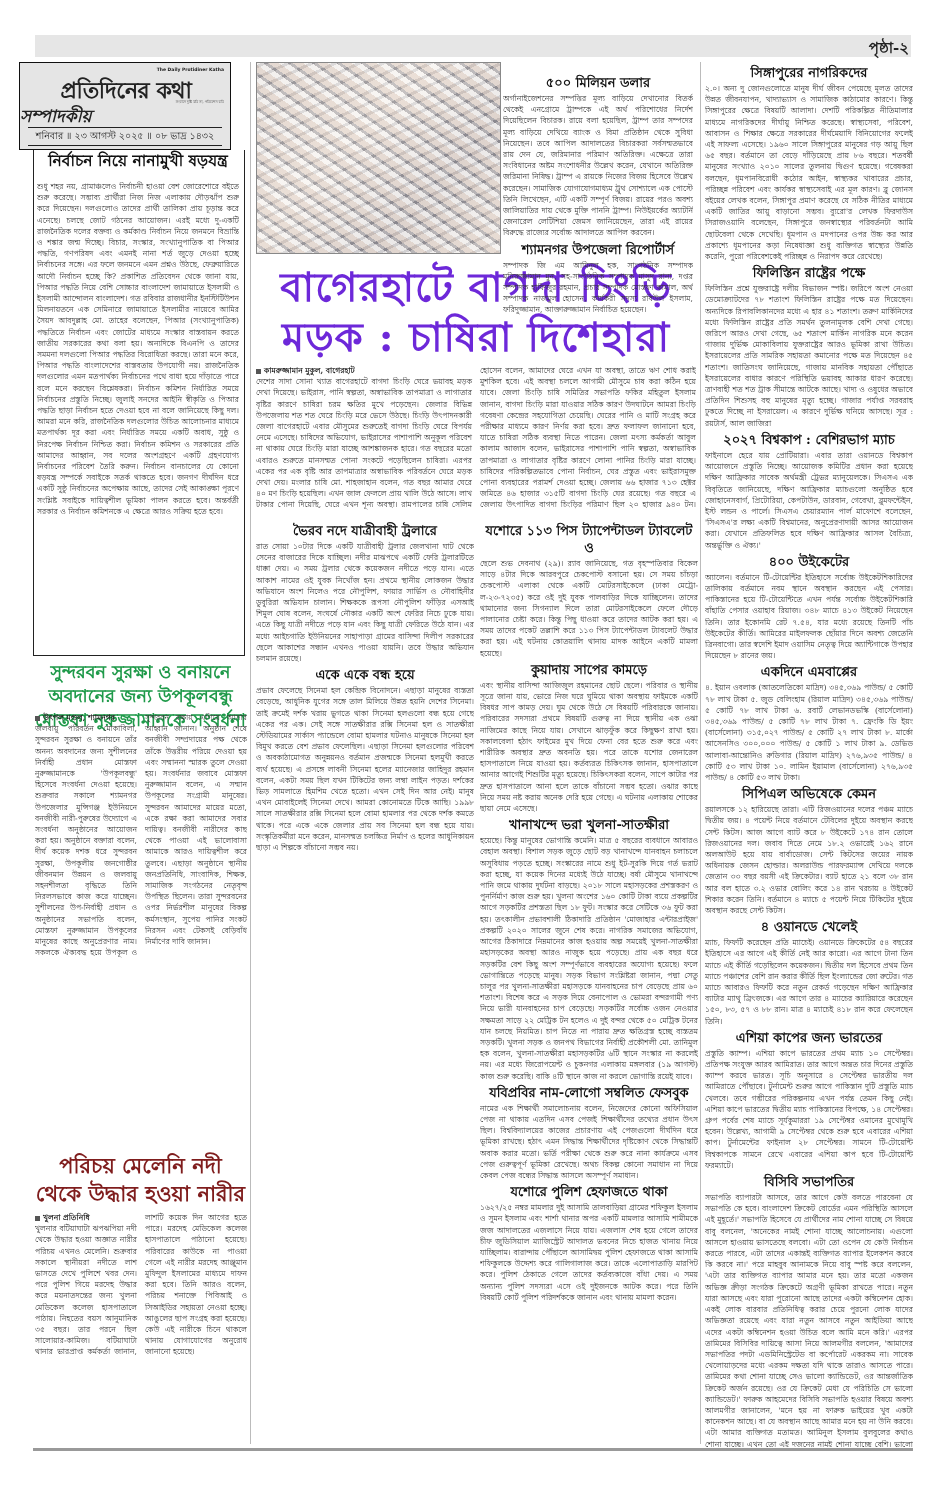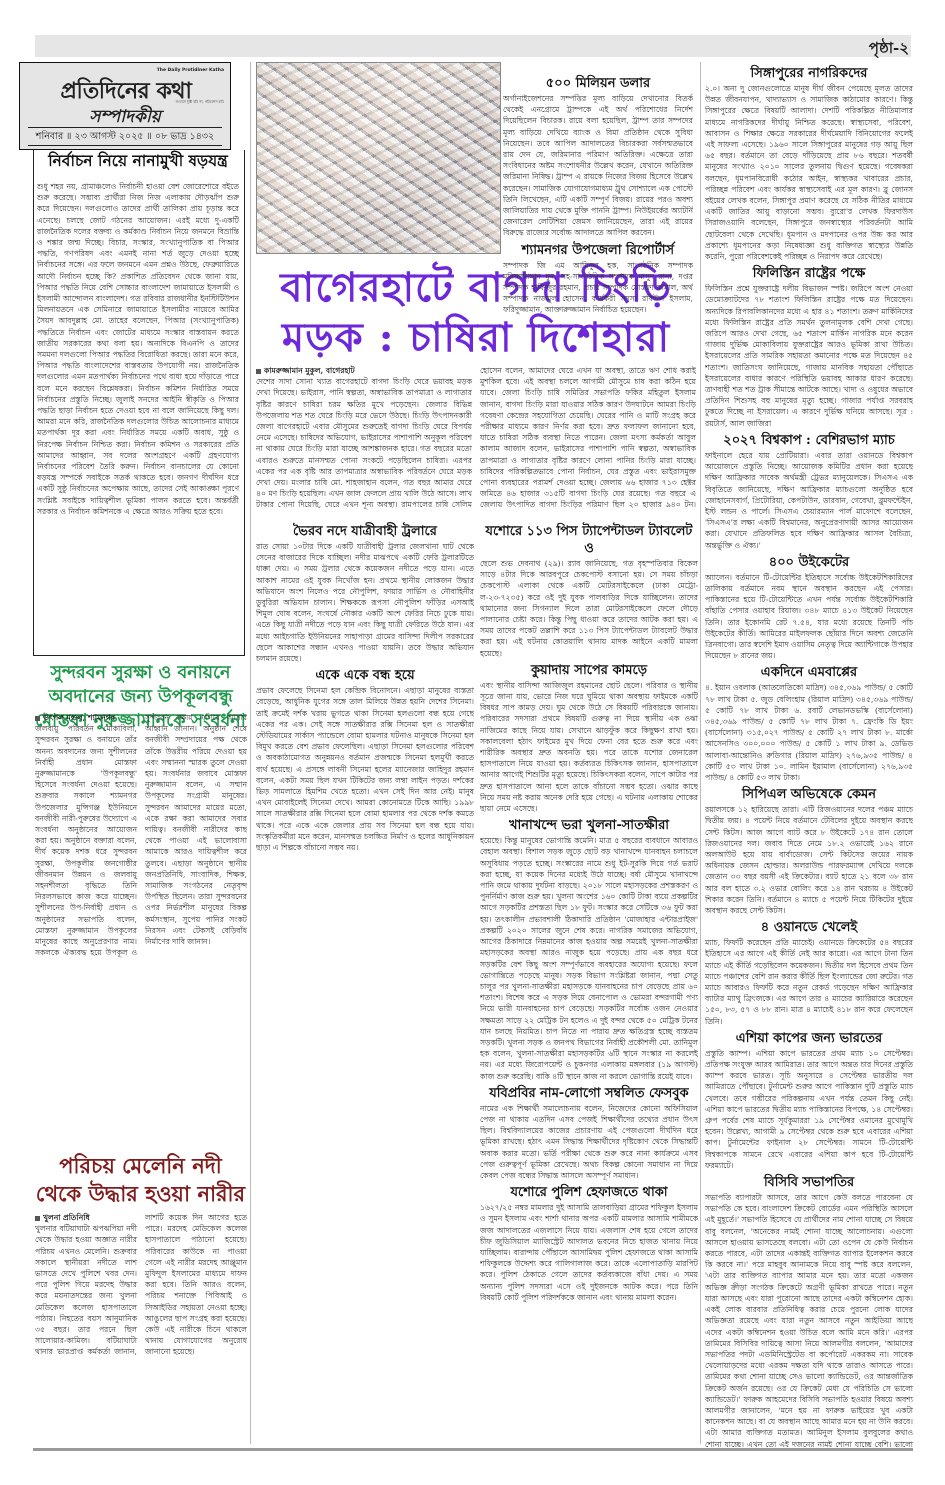--- a/index.html
+++ b/index.html
@@ -8,21 +8,21 @@
   .topbar2 { position:absolute; left:411px; top:35px; width:500px; height:22px; background:#e6e6e6; }
   .page-num { position:absolute; right:36px; top:36px; font-size:15px; font-weight:bold; color:#222;margin-left:31px; }
   .col { position:absolute; overflow:hidden; }
   .body-text { font-size:7.6px; line-height:11.2px; text-align:justify; color:#333; margin:0; word-break:break-word; }
   .twocol { column-count:2; column-gap:8px; }
   .headline { font-weight:bold; text-align:center; margin:0; color:#111; }
   .masthead { position:absolute; left:19px; top:62px; width:210px; height:86px; border:1.5px solid #111; background:#e5e5e5; }
   .mh-tag { position:absolute; right:6px; top:4px; font-size:4.5px; font-family:"DejaVu Sans", sans-serif; font-weight:bold; }
   .mh-title { position:absolute; left:6px; top:10px; width:200px; text-align:center; font-size:22px; font-weight:bold; letter-spacing:-0.5px; }
   .mh-sub { position:absolute; right:6px; top:37px; font-size:3.5px; color:#333; }
-  .mh-editorial { position:absolute; left:0; top:40px; width:100%; text-align:center; font-size:17px; font-style:italic; font-weight:bold; }
+  .mh-editorial { position:absolute; left:0; top:40px; width:100%; font-size:17px; font-style:italic; font-weight:bold; }
   .mh-rule1 { position:absolute; left:8px; right:8px; top:64px; height:1.2px; background:#222; }
   .mh-date { position:absolute; left:0; top:66px; width:100%; text-align:center; font-size:9.5px; font-weight:normal; }
   .mh-rule2 { position:absolute; left:8px; right:8px; top:82px; height:1.2px; background:#222; }
   .photo { position:absolute; left:256px; top:62px; width:243px; height:190px;
     background:
       repeating-linear-gradient(35deg, rgba(255,255,255,0.55) 0 5px, rgba(120,120,130,0.35) 5px 8px, rgba(230,215,205,0.6) 8px 14px),
       repeating-linear-gradient(-25deg, rgba(90,90,100,0.3) 0 3px, rgba(250,245,240,0.5) 3px 10px),
       linear-gradient(135deg,#c9c3c0,#e8e1da 40%,#a8a4a8 70%,#ded6cf);
     border:1px solid #888; }
   .red-head { position:absolute; left:256px; top:262px; width:440px; font-size:40px; line-height:50px; font-weight:bold; color:#6d28d9; text-align:center; letter-spacing:1px; }

